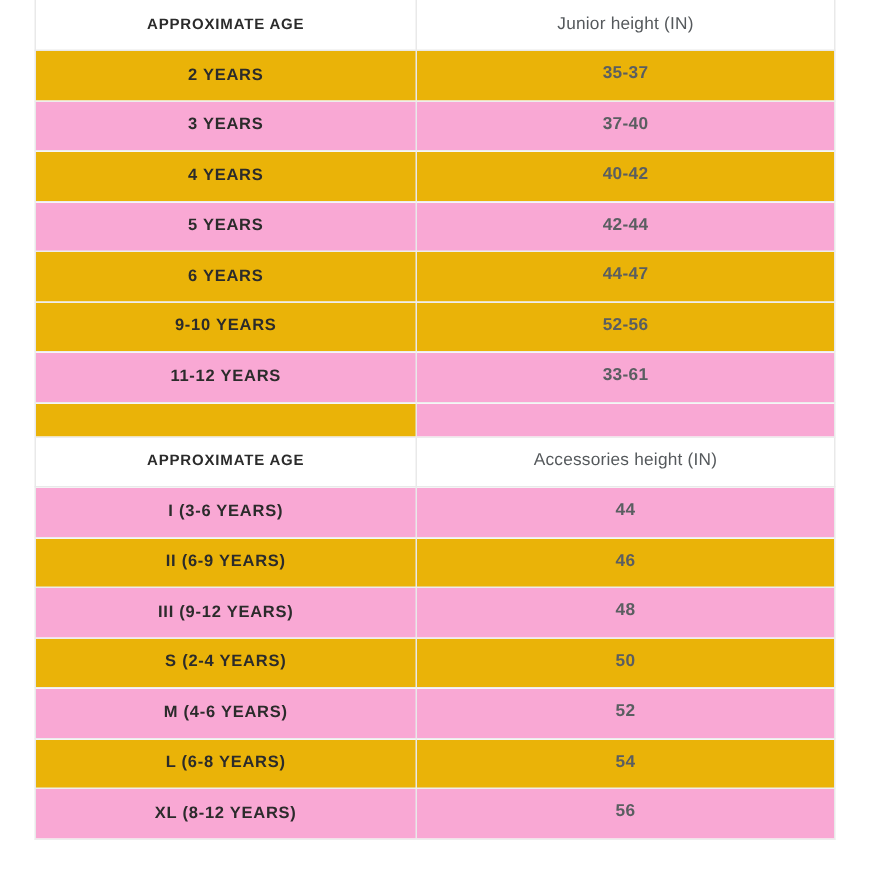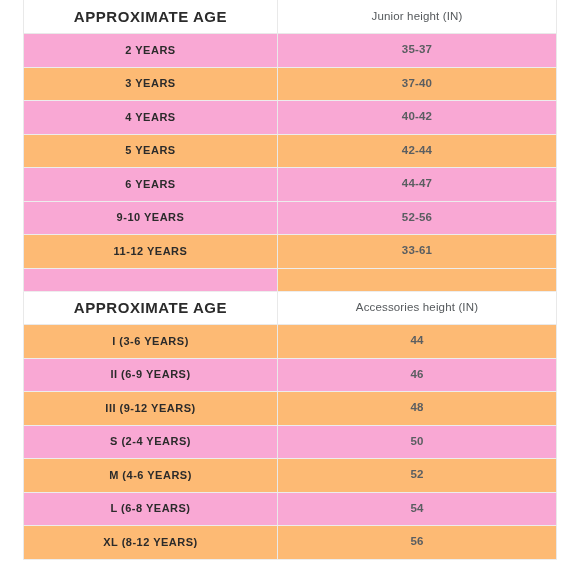--- a/index.html
+++ b/index.html
@@ -52,21 +52,21 @@
   
   col.col-age { width: 254px; }
   col.col-val { width: 279px; }
 
   
   tr.header-row td {
     background: #ffffff;
     border-bottom: 1px solid #e9e9e9;
   }
   tr.header-row td.cell-age {
-    font-size: 15px;
+    font-size: 10px;
     font-weight: bold;
     letter-spacing: 0.55px;
     color: #2b2b2b;
     text-transform: uppercase;
   }
   tr.header-row td.cell-val {
     font-size: 11.5px;
     font-weight: normal;
     letter-spacing: 0.15px;
     color: #55595c;
@@ -81,22 +81,22 @@
     text-transform: uppercase;
   }
   tr.data-row td.cell-val {
     font-size: 11.5px;
     font-weight: bold;
     letter-spacing: 0.2px;
     color: #5a5e61;
   }
 
   
-  td.shade-grey { background: #f9a8d4; }
-  td.shade-white { background: #fdba74; }
+  td.shade-grey { background: #eab308; }
+  td.shade-white { background: #f9a8d4; }
 
   tr.spacer-row td {
     height: 23px;
   }
 </style>
 </head>
 <body>
 
 <div id="chart-viewport">
   <div class="size-table-wrap">

